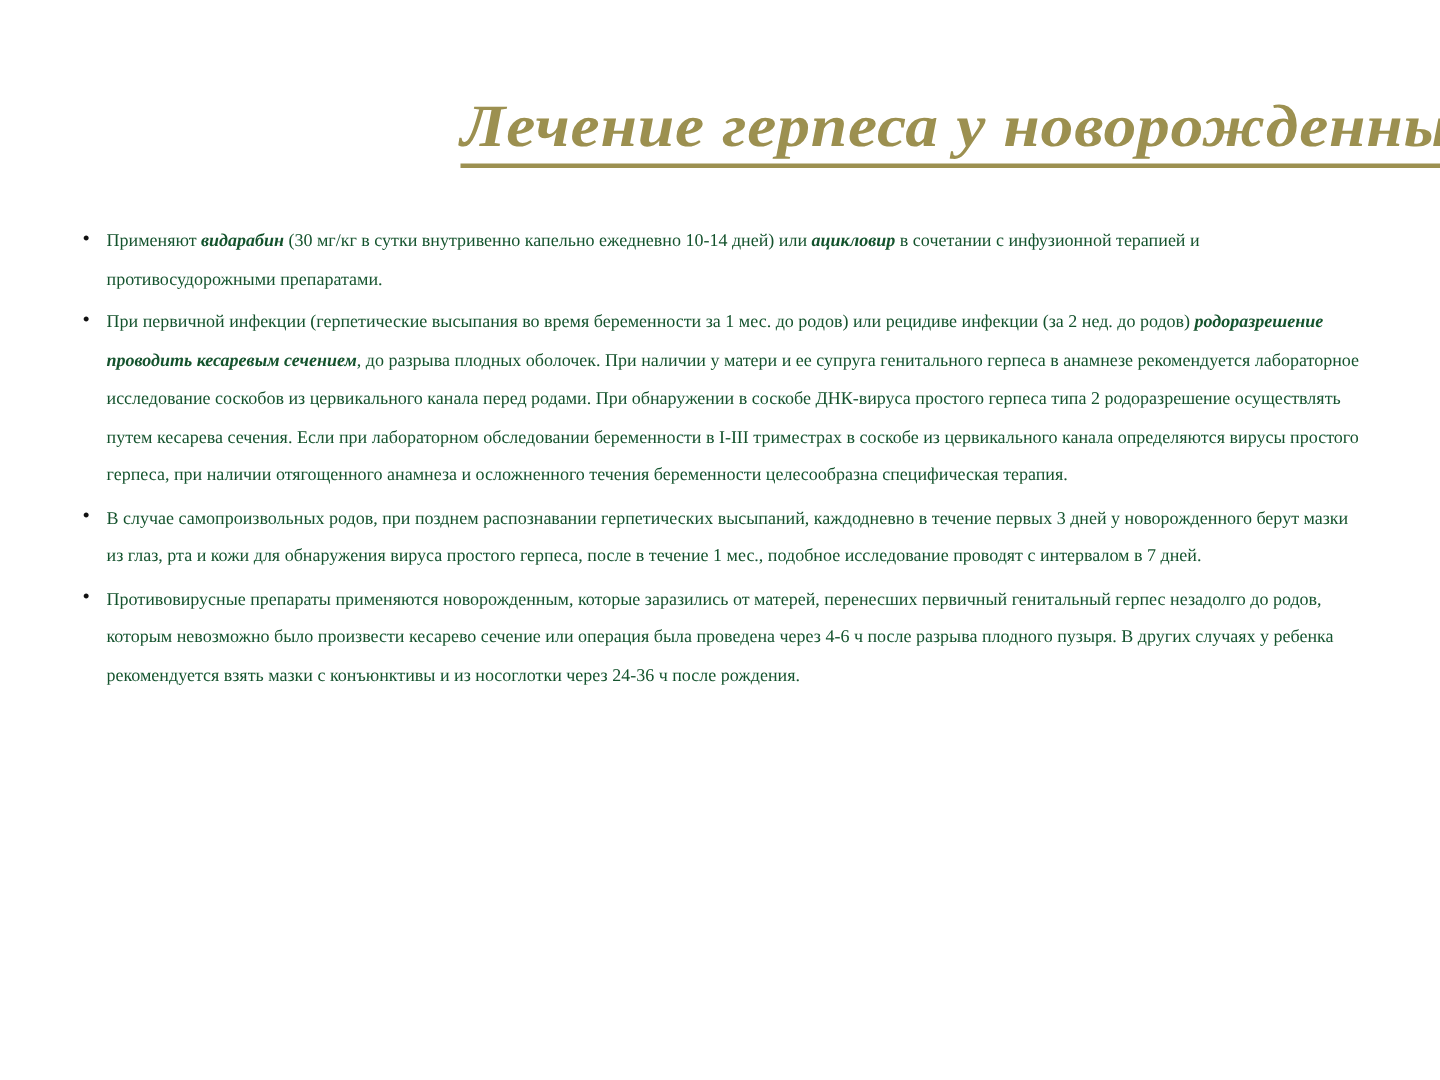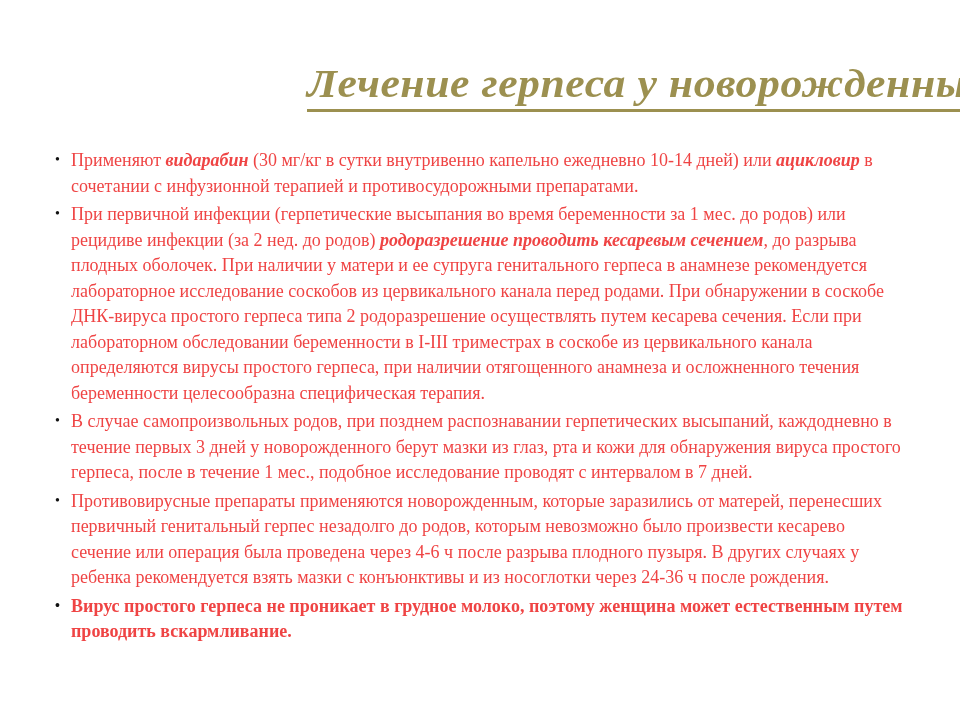--- a/index.html
+++ b/index.html
@@ -53,23 +53,23 @@
   }
   ul.bullets {
     list-style: none;
     margin: 0;
     padding: 0;
   }
   ul.bullets > li {
     position: relative;
     padding-left: 19px;
     margin: 0 0 3px 0;
-    font-size: 18px;
+    font-size: 12px;
     line-height: 25.5px;
-    color: #ef4444;
+    color: #14532d;
     text-align: left;
     text-rendering: optimizeLegibility;
   }
   ul.bullets > li::before {
     content: "\2022";
     position: absolute;
     left: 3px;
     top: -1px;
     font-size: 14px;
     line-height: 25.5px;
@@ -91,17 +91,16 @@
   <div class="title-wrap">
     <span class="slide-title" style="transform: scaleX(1.09295);">Лечение герпеса у новорожденных</span>
   </div>
 
   <div class="body-wrap">
     <ul class="bullets" id="bullet-list">
         <li id="bullet-1"><span>Применяют </span><span class="bi">видарабин</span><span> (30 мг/кг в сутки внутривенно капельно ежедневно 10-14 дней) или </span><span class="bi">ацикловир</span><span> в сочетании с инфузионной терапией и противосудорожными препаратами.</span></li>
         <li id="bullet-3"><span>При первичной инфекции (герпетические высыпания во время беременности за 1 мес. до родов) или рецидиве инфекции (за 2 нед. до родов) </span><span class="bi">родоразрешение проводить кесаревым сечением</span><span>, до разрыва плодных оболочек. При наличии у матери и ее супруга генитального герпеса в анамнезе рекомендуется лабораторное исследование соскобов из цервикального  канала  перед  родами. При обнаружении в соскобе ДНК-вируса простого герпеса типа 2 родоразрешение осуществлять путем кесарева сечения. Если при лабораторном обследовании беременности в I-III триместрах в соскобе из цервикального канала определяются  вирусы  простого  герпеса,  при   наличии   отягощенного анамнеза и осложненного течения беременности целесообразна специфическая терапия.</span></li>
         <li id="bullet-4"><span>В случае самопроизвольных родов, при позднем распознавании герпетических высыпаний, каждодневно в течение первых 3 дней у новорожденного берут мазки из глаз, рта и кожи для обнаружения вируса простого герпеса, после в течение 1 мес., подобное исследование проводят с интервалом в 7 дней.</span></li>
         <li id="bullet-5"><span>Противовирусные препараты применяются новорожденным, которые заразились от матерей, перенесших первичный генитальный герпес незадолго до родов, которым невозможно было произвести кесарево сечение или операция была проведена через 4-6 ч после разрыва плодного пузыря. В других случаях у ребенка рекомендуется взять мазки с конъюнктивы и из носоглотки через 24-36 ч после рождения.</span></li>
-        <li id="bullet-6" class="bold-item"><span>Вирус простого герпеса не проникает в грудное молоко, поэтому женщина может естественным путем проводить вскармливание.</span></li>
       </ul>
   </div>
 
 </div>
 
 </body></html>

